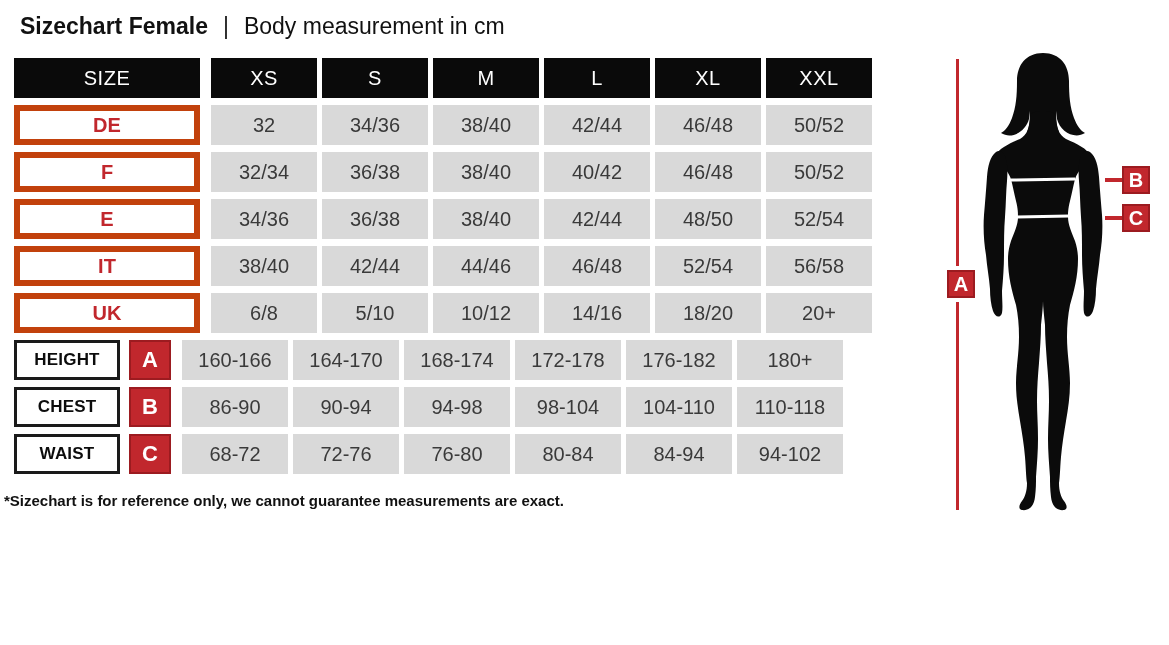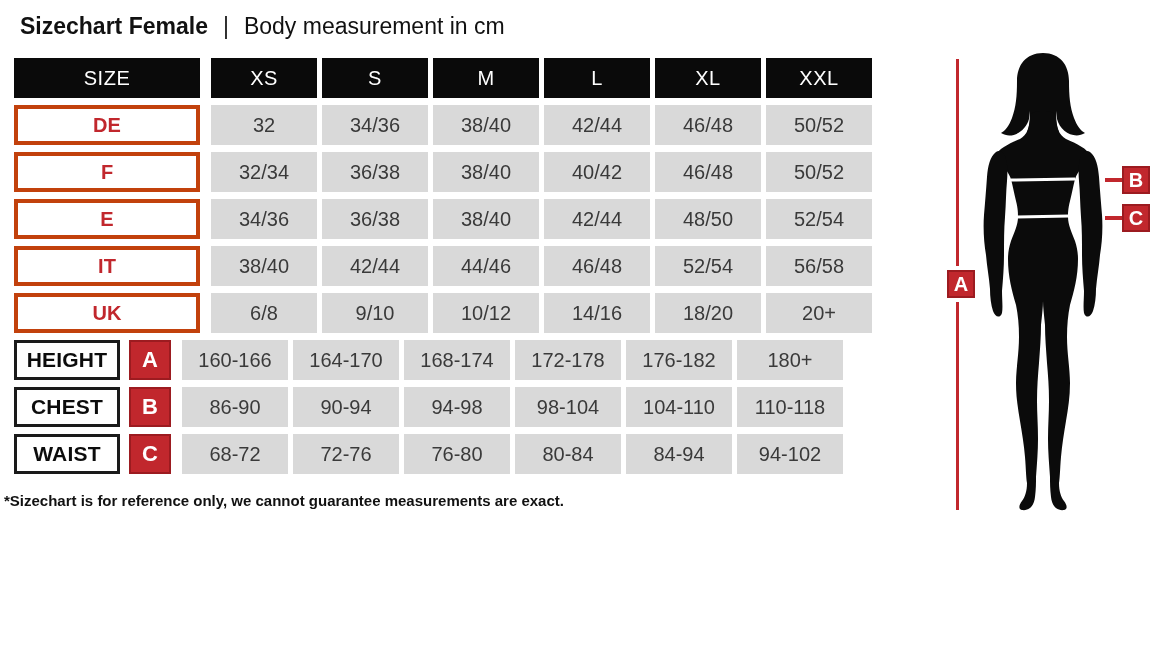--- a/index.html
+++ b/index.html
@@ -15,24 +15,24 @@
   .page-title .subtitle { font-weight:400; }
 
   
   .sizechart { position:absolute; left:14px; top:58px; width:925px; }
   .t-row { display:flex; height:40px; margin-bottom:7px; }
   .lbl-cell { width:186px; margin-right:11px; display:flex; align-items:center; justify-content:center; }
   .d-cell { width:106px; margin-right:5px; display:flex; align-items:center; justify-content:center;
             background:#d9d9d9; font-size:20px; color:#3a3a3a; }
   .d-cell:last-child { margin-right:0; }
   .hdr .lbl-cell, .hdr .d-cell { background:#0a0a0a; color:#fff; font-size:20px; letter-spacing:0.5px; }
-  .size-lbl { background:#fff; border:4px solid #c2410c; color:#c1272d; font-weight:bold; font-size:20px; }
+  .size-lbl { background:#fff; border:6px solid #c2410c; color:#c1272d; font-weight:bold; font-size:20px; }
   .meas-lbl-wrap { width:157px; margin-right:11px; display:flex; }
   .meas-lbl { width:106px; background:#fff; border:3px solid #1a1a1a; color:#0c0c0c; font-weight:bold;
-              font-size:21px; display:flex; align-items:center; justify-content:center; letter-spacing:0.2px; }
+              font-size:17px; display:flex; align-items:center; justify-content:center; letter-spacing:0.2px; }
   .meas-badge { width:42px; margin-left:9px; background:#c1272d; border:2px solid #9c1b20; color:#fff;
                 font-weight:bold; font-size:22px; display:flex; align-items:center; justify-content:center; }
   .gap-before { margin-top:6px; }
 
   
   .footnote { position:absolute; left:4px; top:492px; font-size:15px; font-weight:bold; color:#111; }
 
   
   .vline { position:absolute; left:956px; width:3px; background:#c1272d; }
   .vline.seg1 { top:59px; height:207px; }
@@ -107,21 +107,21 @@
       <div class="d-cell">42/44</div>
       <div class="d-cell">44/46</div>
       <div class="d-cell">46/48</div>
       <div class="d-cell">52/54</div>
       <div class="d-cell">56/58</div>
     </div>
 
     <div class="t-row">
       <div class="lbl-cell size-lbl">UK</div>
       <div class="d-cell">6/8</div>
-      <div class="d-cell">9/10</div>
+      <div class="d-cell">5/10</div>
       <div class="d-cell">10/12</div>
       <div class="d-cell">14/16</div>
       <div class="d-cell">18/20</div>
       <div class="d-cell">20+</div>
     </div>
 
     <div class="t-row meas-row bold-vals gap-before">
       <div class="meas-lbl-wrap">
         <div class="meas-lbl">HEIGHT</div>
         <div class="meas-badge">A</div>

